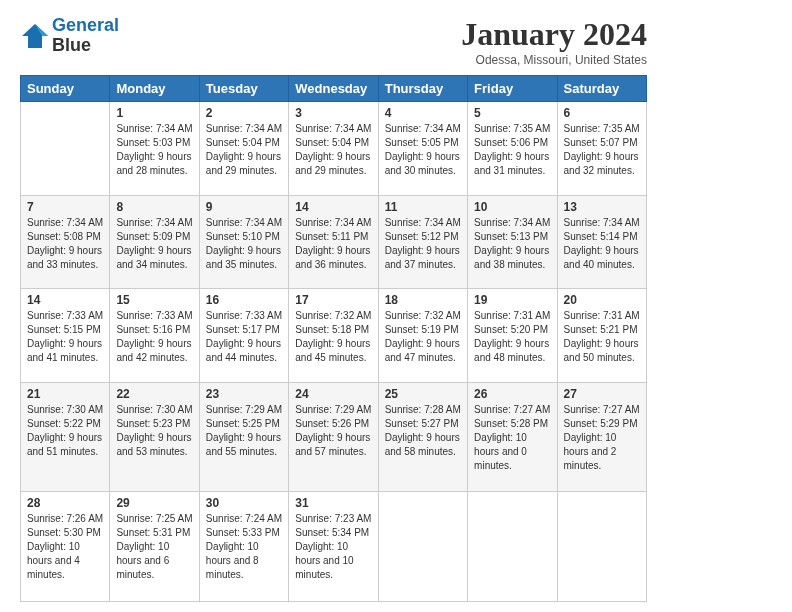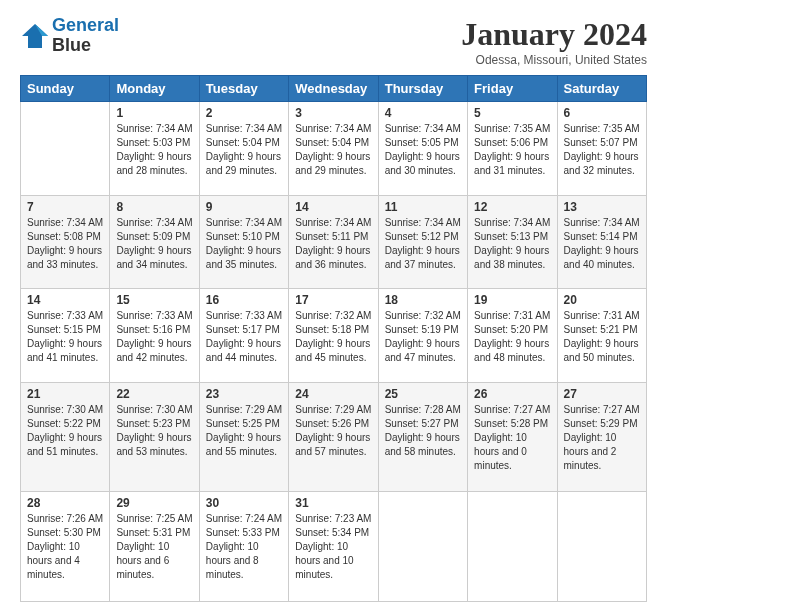--- a/index.html
+++ b/index.html
@@ -178,21 +178,21 @@
           </td>
           <td>
             <div class="cell-day">14</div>
             <div class="cell-info">Sunrise: 7:34 AM<br>Sunset: 5:11 PM<br>Daylight: 9 hours and 36 minutes.</div>
           </td>
           <td>
             <div class="cell-day">11</div>
             <div class="cell-info">Sunrise: 7:34 AM<br>Sunset: 5:12 PM<br>Daylight: 9 hours and 37 minutes.</div>
           </td>
           <td>
-            <div class="cell-day">12</div>
+            <div class="cell-day">10</div>
             <div class="cell-info">Sunrise: 7:34 AM<br>Sunset: 5:13 PM<br>Daylight: 9 hours and 38 minutes.</div>
           </td>
           <td>
             <div class="cell-day">13</div>
             <div class="cell-info">Sunrise: 7:34 AM<br>Sunset: 5:14 PM<br>Daylight: 9 hours and 40 minutes.</div>
           </td>
         </tr>
         <tr>
           <td>
             <div class="cell-day">14</div>

